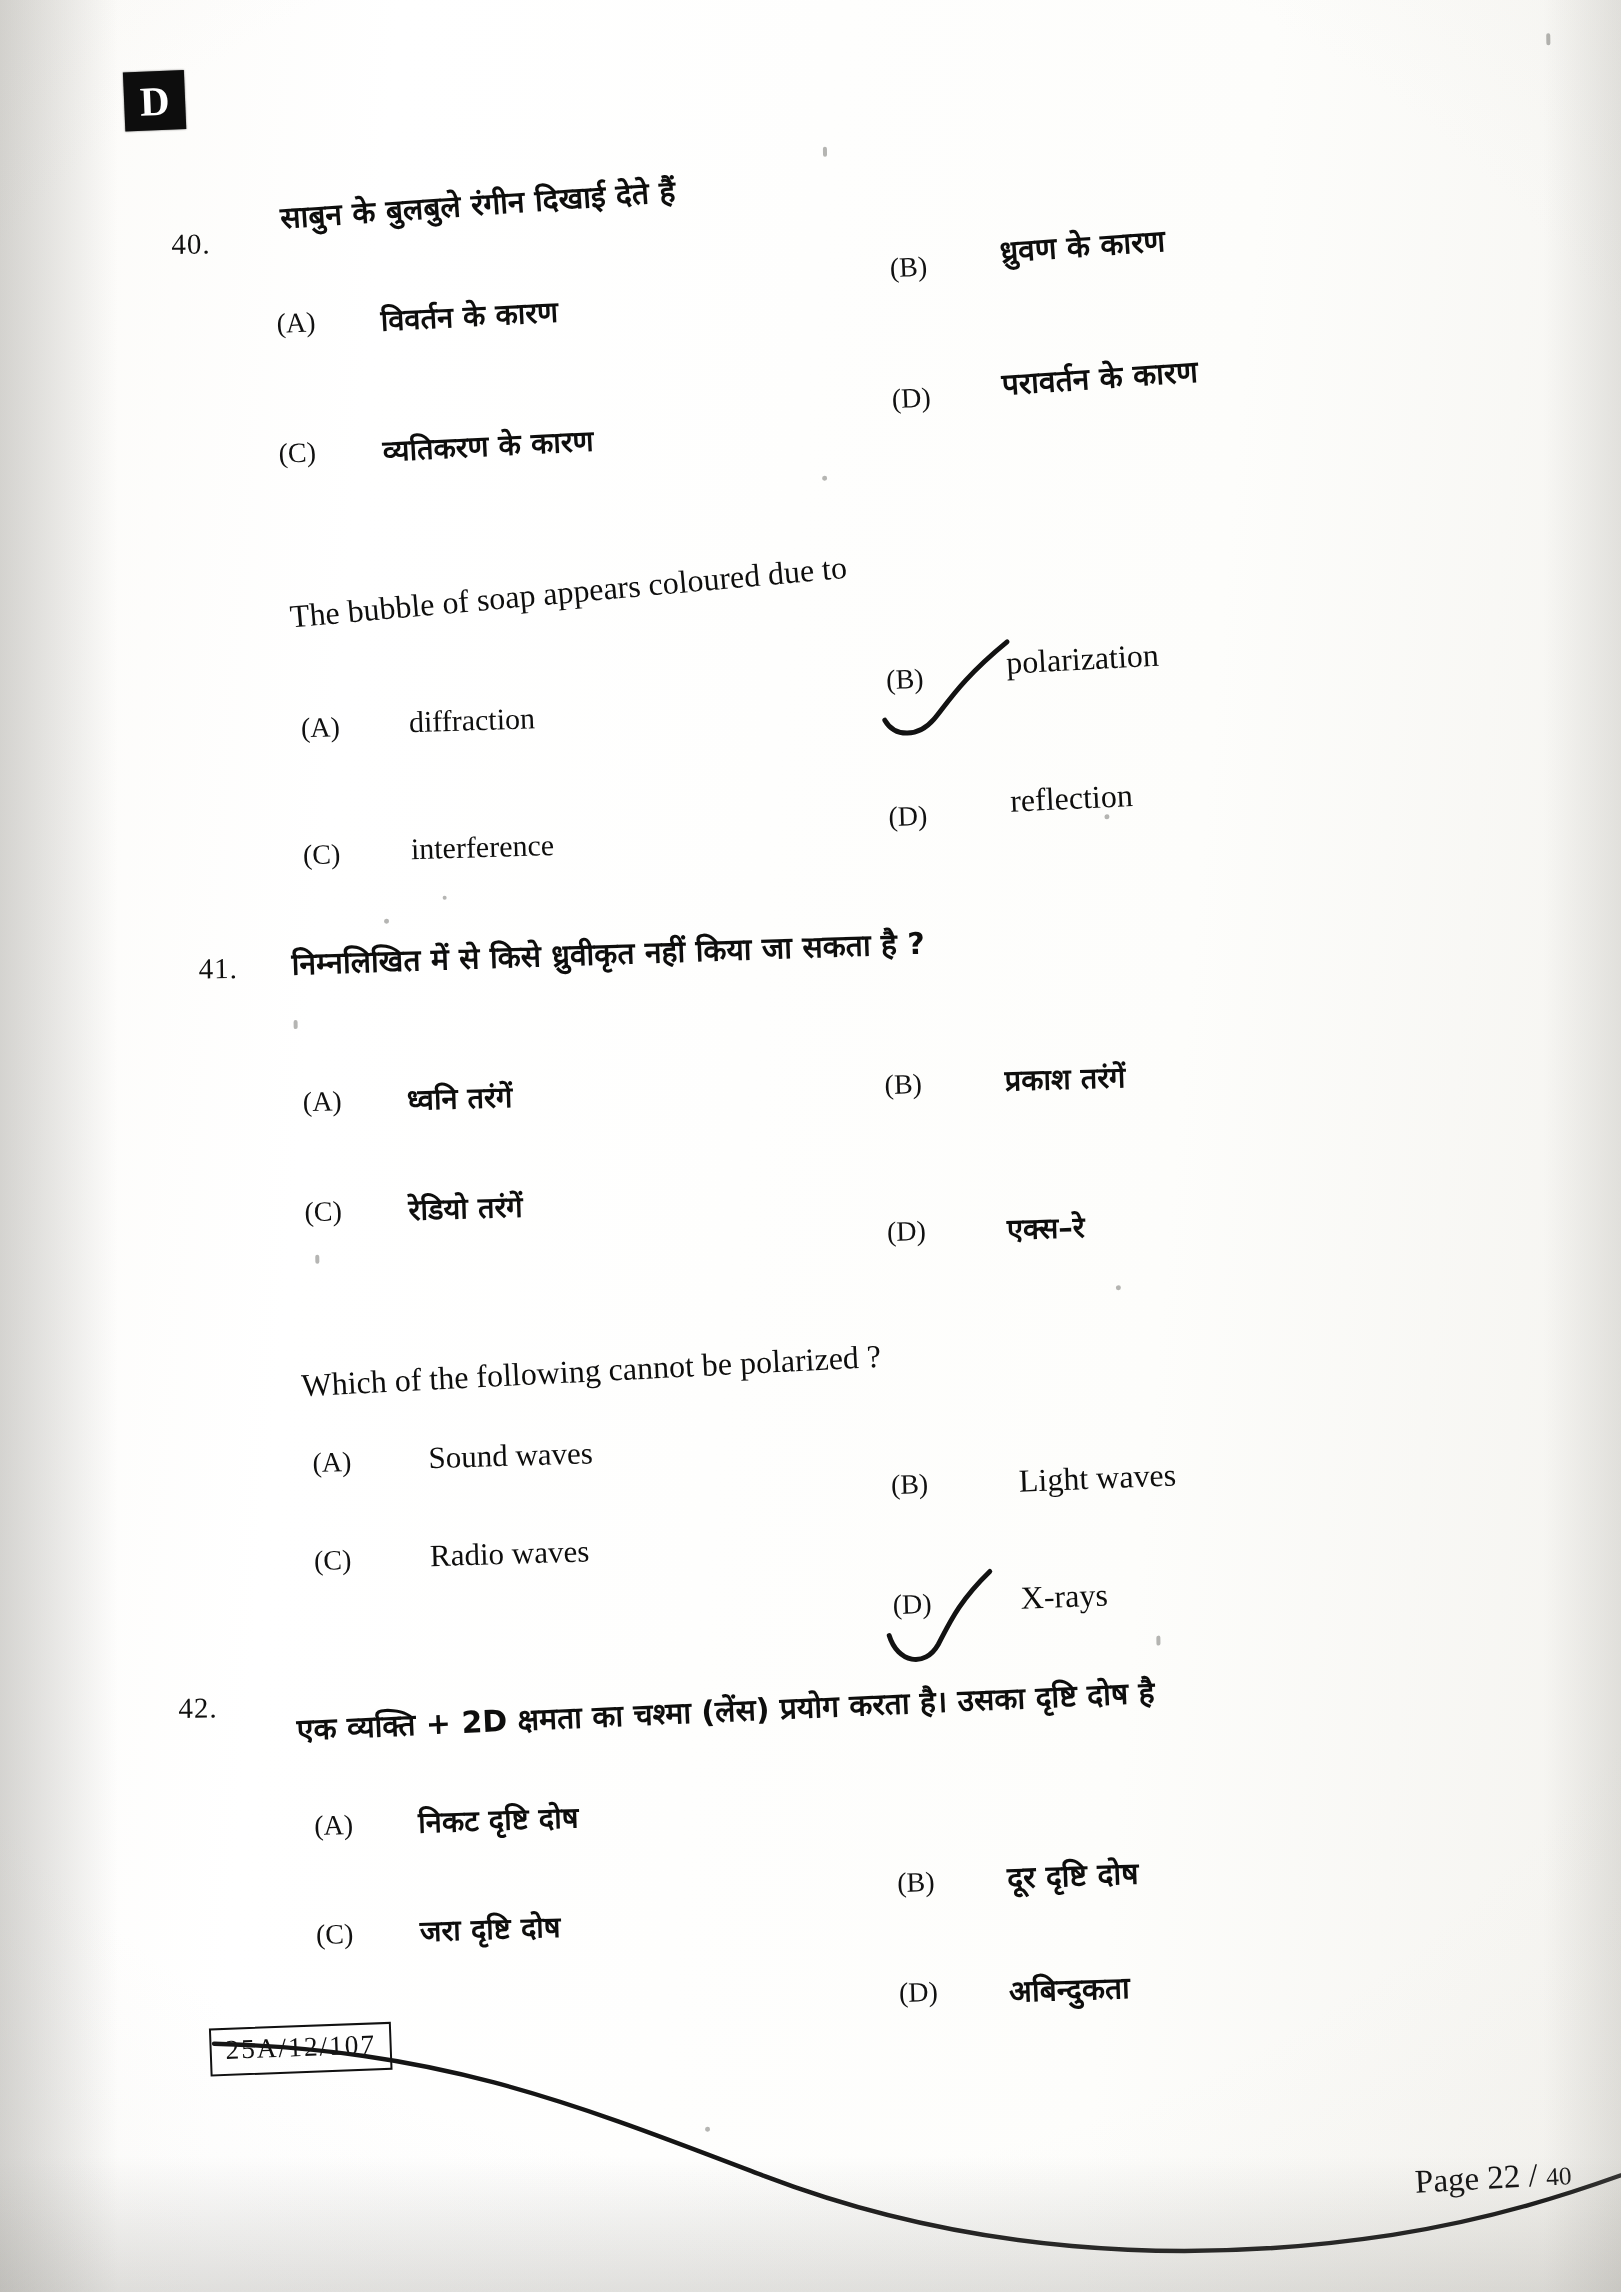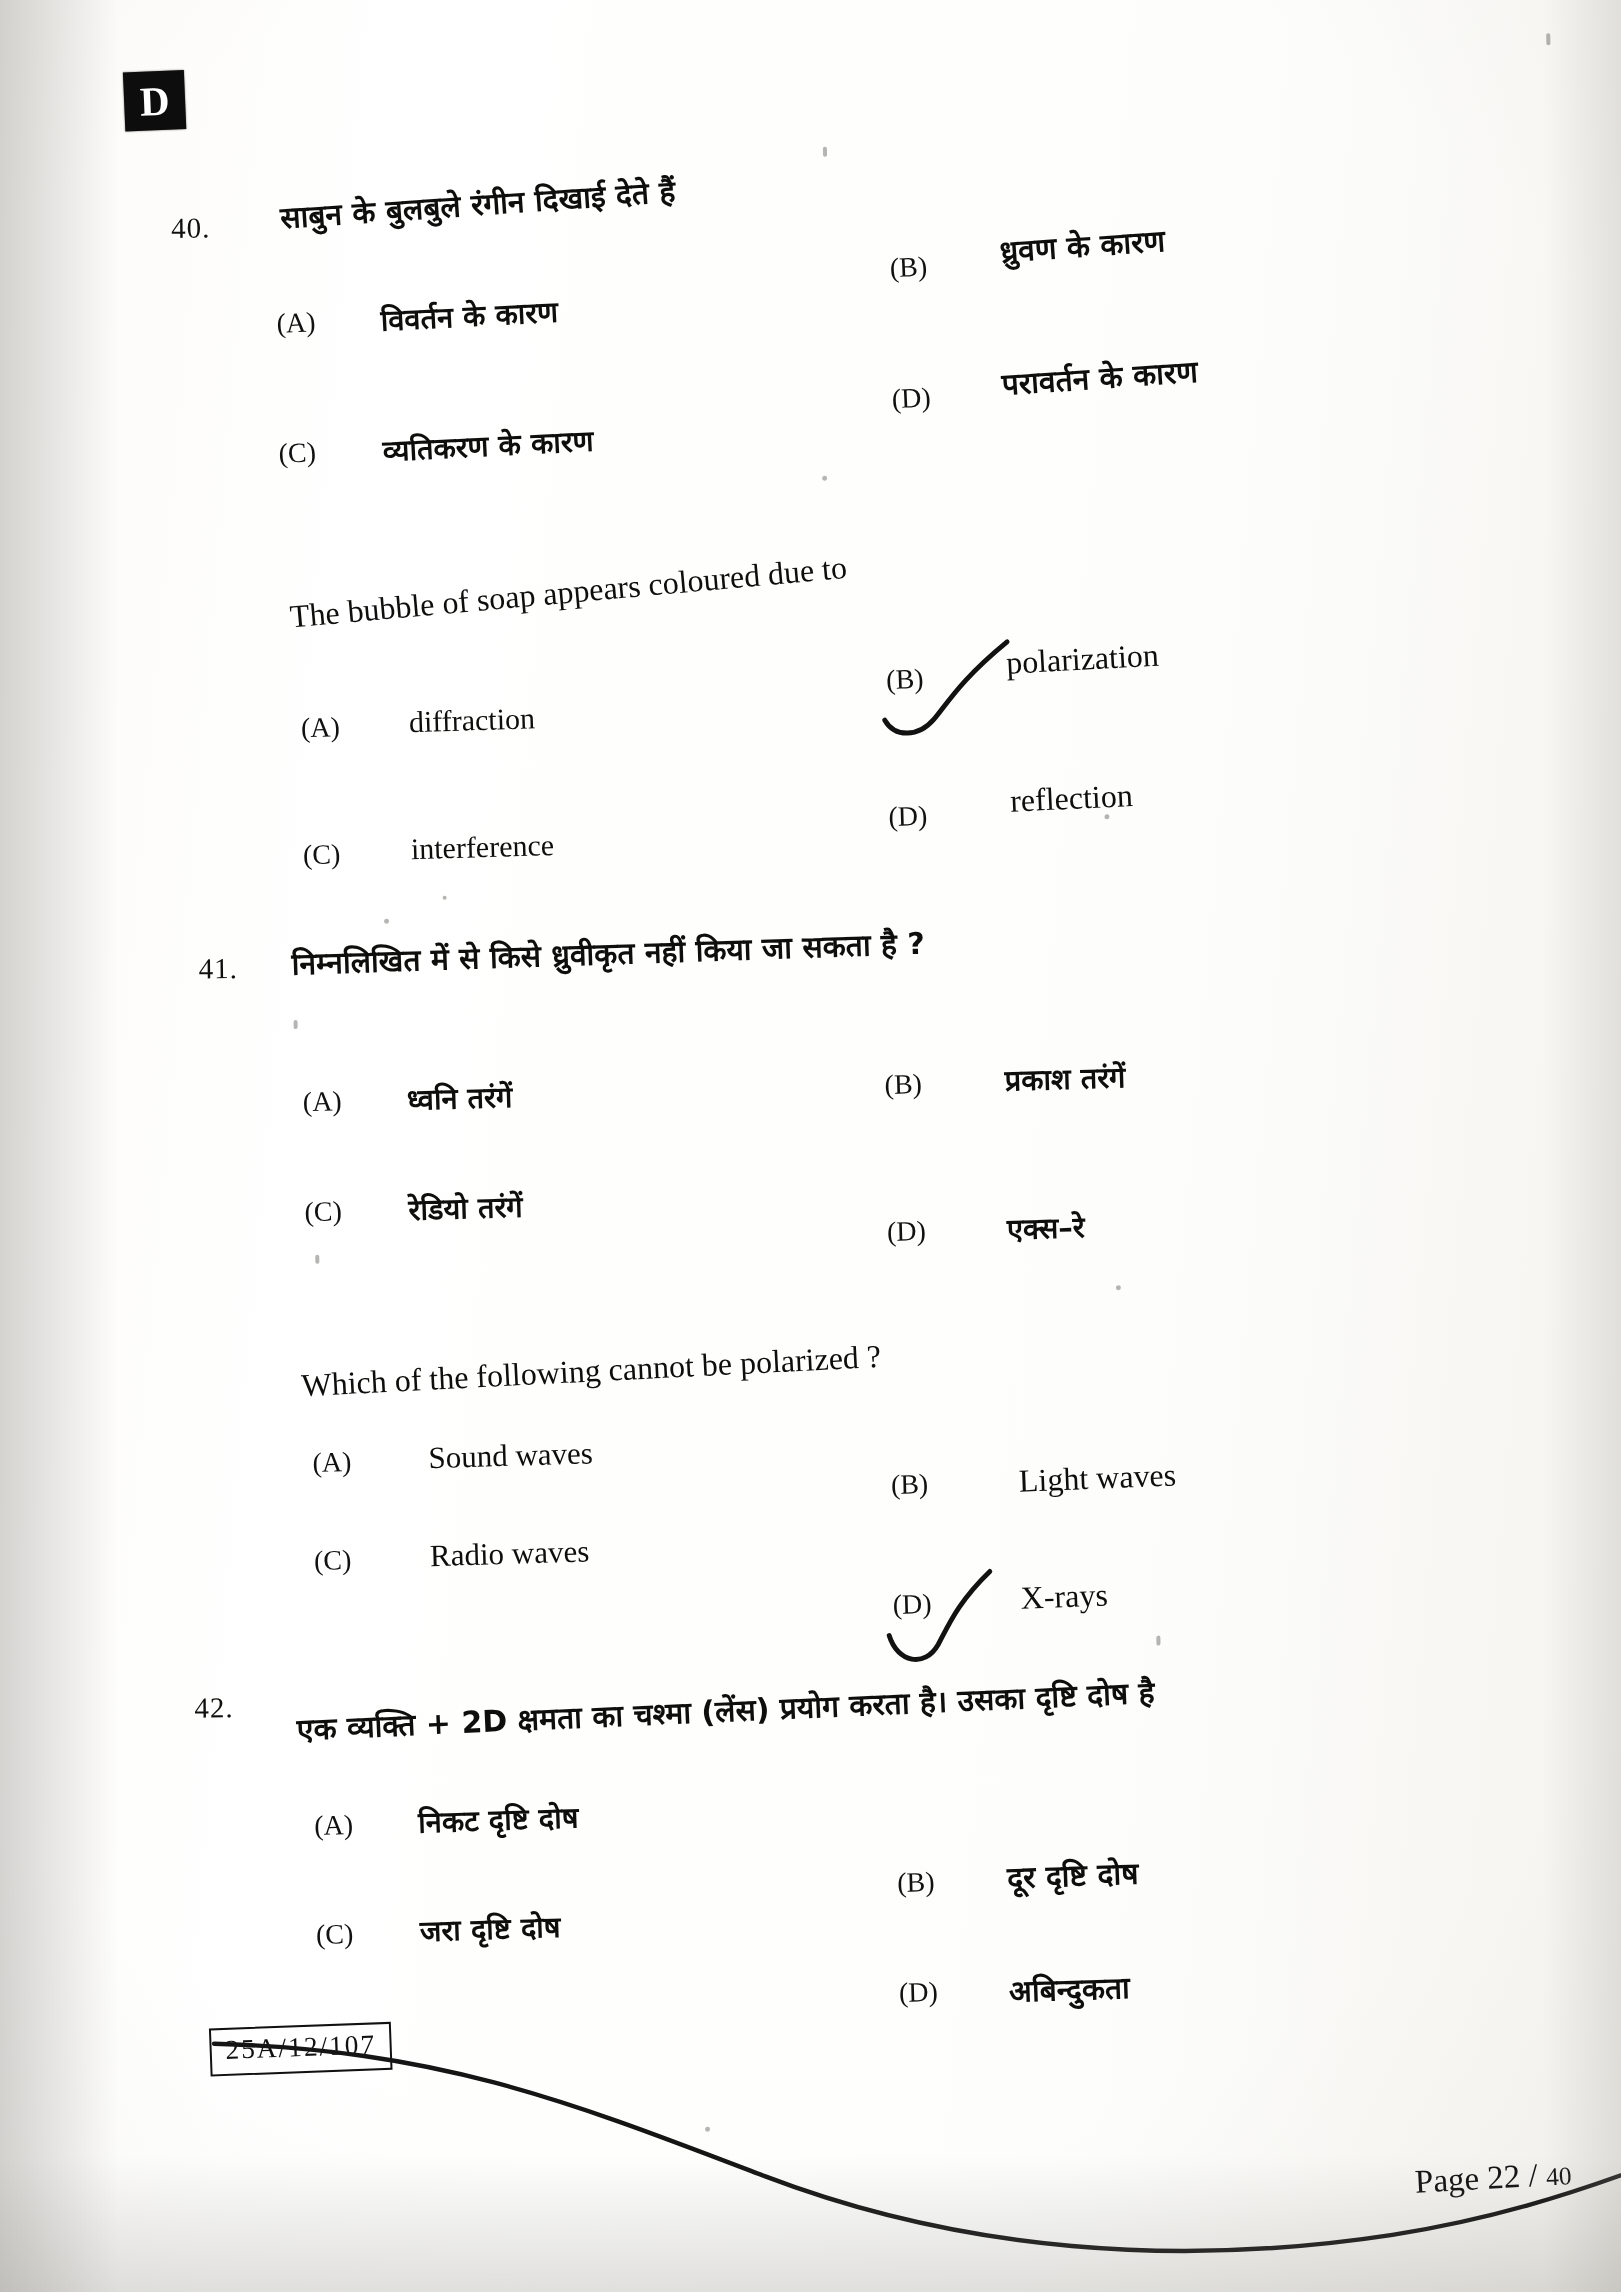--- a/index.html
+++ b/index.html
@@ -82,21 +82,21 @@
 </head>
 <body>
 
 <div class="page">
   <div class="paper-tone"></div>
 
   <div class="content">
 
     <div class="badge">D</div>
 
-    <div class="qno" style="left:182px;top:202px;transform:rotate(0.2deg);">40.</div>
+    <div class="qno" style="left:182px;top:218px;transform:rotate(0.2deg);">40.</div>
 
     <div class="hi" style="left:291px;top:178px;font-size:30px;transform:rotate(-3.0deg);white-space:nowrap;">साबुन के बुलबुले रंगीन दिखाई देते हैं</div>
 
     <div class="opt-lab" style="left:286px;top:299px;font-size:28px;transform:rotate(-1.5deg);">(A)</div>
     <div class="hi" style="left:390px;top:290px;font-size:29px;transform:rotate(-2.0deg);white-space:nowrap;">विवर्तन के कारण</div>
 
     <div class="opt-lab" style="left:900px;top:253px;font-size:28px;transform:rotate(-1.5deg);">(B)</div>
     <div class="hi" style="left:1010px;top:229px;font-size:30px;transform:rotate(-3.0deg);white-space:nowrap;">ध्रुवण के कारण</div>
 
     <div class="opt-lab" style="left:286px;top:429px;font-size:28px;transform:rotate(-1.5deg);">(C)</div>
@@ -151,21 +151,21 @@
     <div class="en" style="left:420px;top:1531px;font-size:31px;transform:rotate(-0.8deg);white-space:nowrap;">Radio waves</div>
 
     <div class="opt-lab" style="left:882px;top:1590px;font-size:28px;transform:rotate(-0.6deg);">(D)</div>
     <div class="en" style="left:1010px;top:1582px;font-size:32px;transform:rotate(-1.2deg);white-space:nowrap;">X-rays</div>
     <div class="tick" style="left:874px;top:1568px;">
       <svg width="127" height="108" viewBox="0 0 130 110">
         <path d="M4 70 C12 98, 40 104, 54 80 C66 58, 76 36, 108 6" stroke="#121212" stroke-width="5" fill="none" stroke-linecap="round"></path>
       </svg>
     </div>
 
-    <div class="qno" style="left:182px;top:1682px;transform:rotate(0.2deg);">42.</div>
+    <div class="qno" style="left:166px;top:1682px;transform:rotate(0.2deg);">42.</div>
     <div class="hi" style="left:284px;top:1688px;font-size:30px;transform:rotate(-1.6deg);white-space:nowrap;">एक व्यक्ति + 2D क्षमता का चश्मा (लेंस) प्रयोग करता है। उसका दृष्टि दोष है</div>
 
     <div class="opt-lab" style="left:300px;top:1802px;font-size:28px;transform:rotate(-0.6deg);">(A)</div>
     <div class="hi" style="left:404px;top:1794px;font-size:29px;transform:rotate(-1.0deg);white-space:nowrap;">निकट दृष्टि दोष</div>
 
     <div class="opt-lab" style="left:882px;top:1868px;font-size:28px;transform:rotate(-0.6deg);">(B)</div>
     <div class="hi" style="left:992px;top:1858px;font-size:30px;transform:rotate(-1.2deg);white-space:nowrap;">दूर दृष्टि दोष</div>
 
     <div class="opt-lab" style="left:300px;top:1911px;font-size:28px;transform:rotate(-0.6deg);">(C)</div>
     <div class="hi" style="left:404px;top:1903px;font-size:29px;transform:rotate(-1.0deg);white-space:nowrap;">जरा दृष्टि दोष</div>

